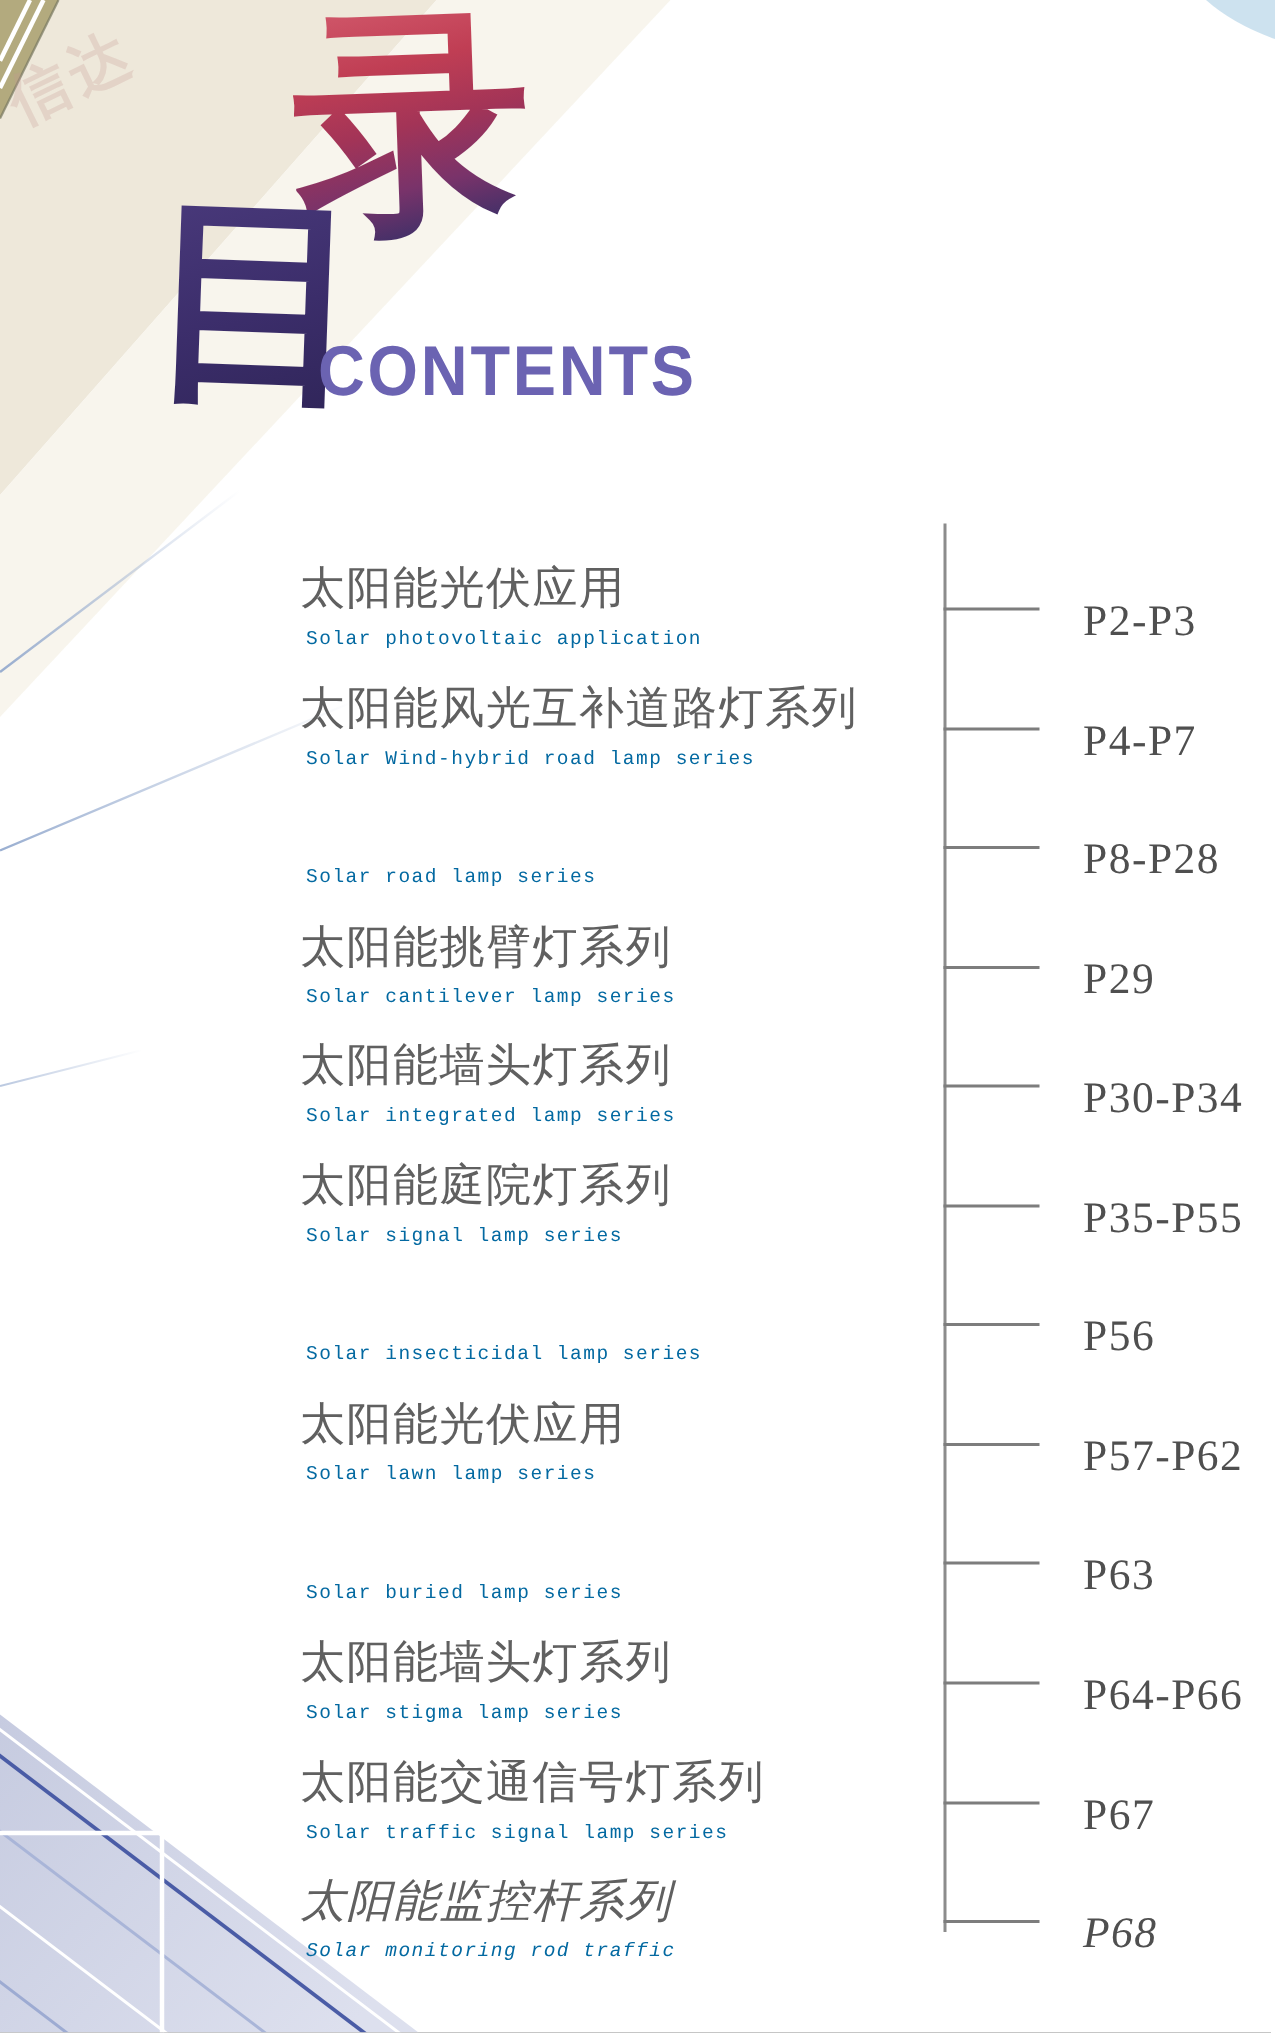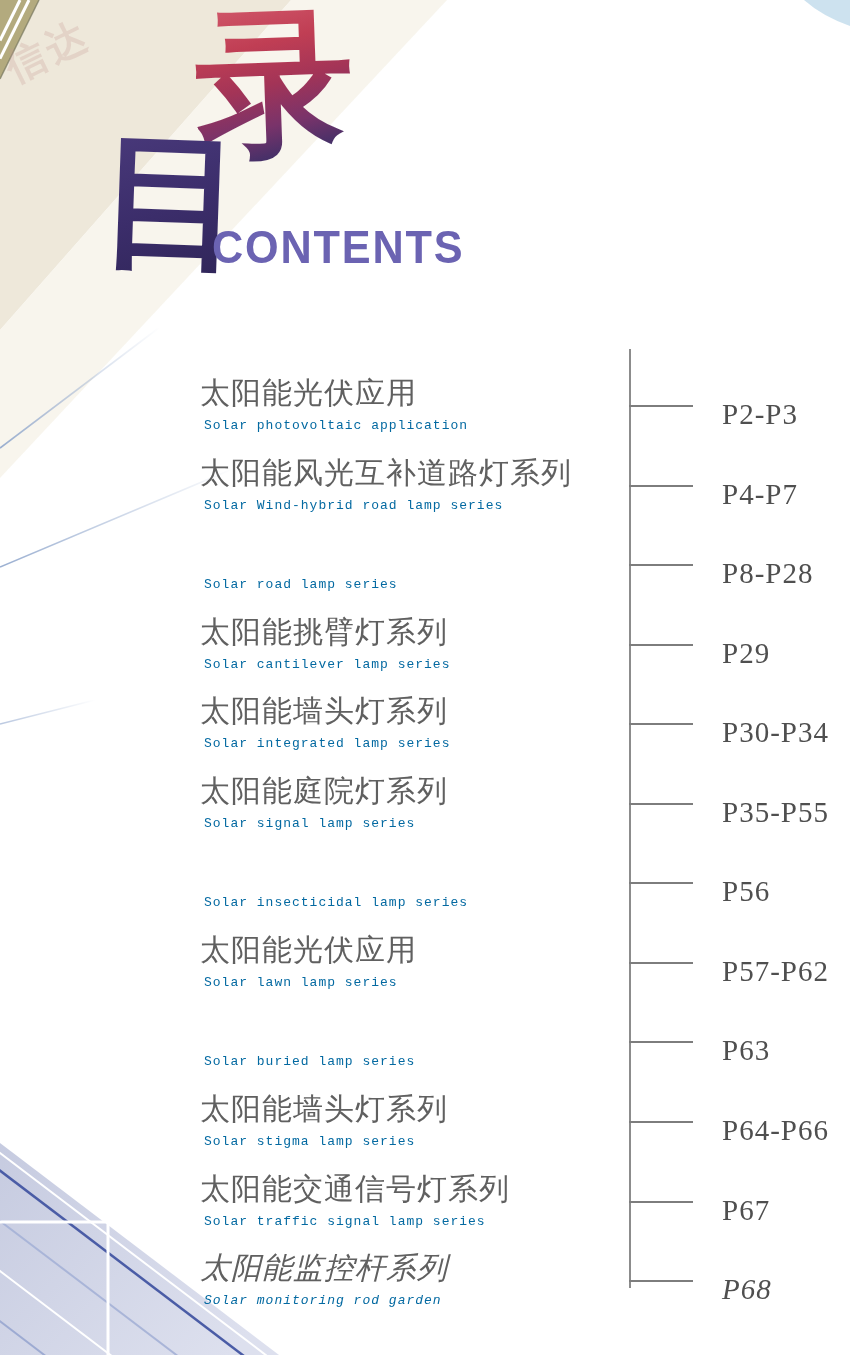--- a/index.html
+++ b/index.html
@@ -234,19 +234,19 @@
 
     <div class="toc-item" style="top: 1159.5px;">
       <div class="t-title">太阳能交通信号灯系列</div>
       <div class="t-sub">Solar traffic signal lamp series</div>
       <div class="t-tick"></div>
       <div class="t-page">P67</div>
     </div>
 
     <div class="toc-item" style="top: 1239.05px; font-style: italic;">
       <div class="t-title">太阳能监控杆系列</div>
-      <div class="t-sub">Solar monitoring rod garden</div>
+      <div class="t-sub">Solar monitoring rod traffic</div>
       <div class="t-tick"></div>
       <div class="t-page">P68</div>
     </div>
   </div>
 
 </div>
 
 </body></html>

